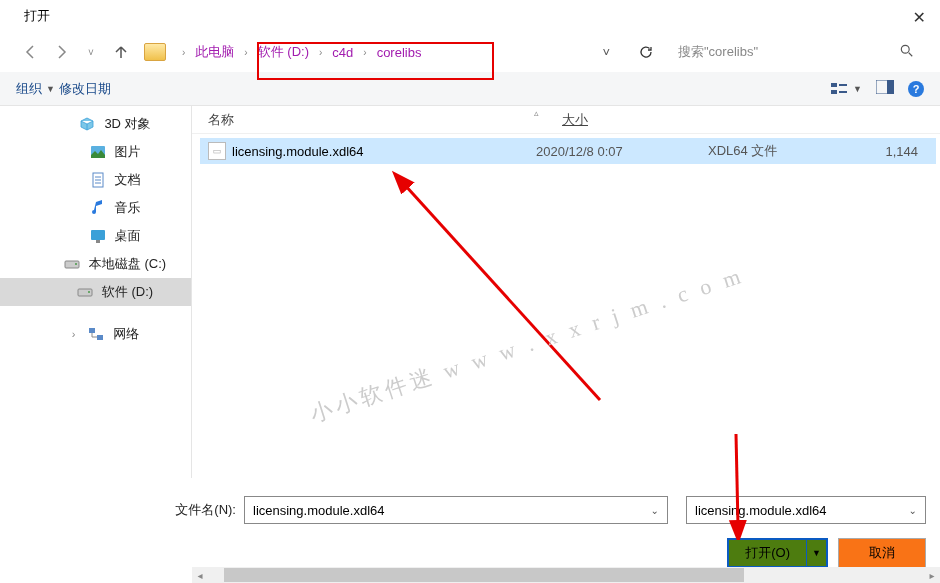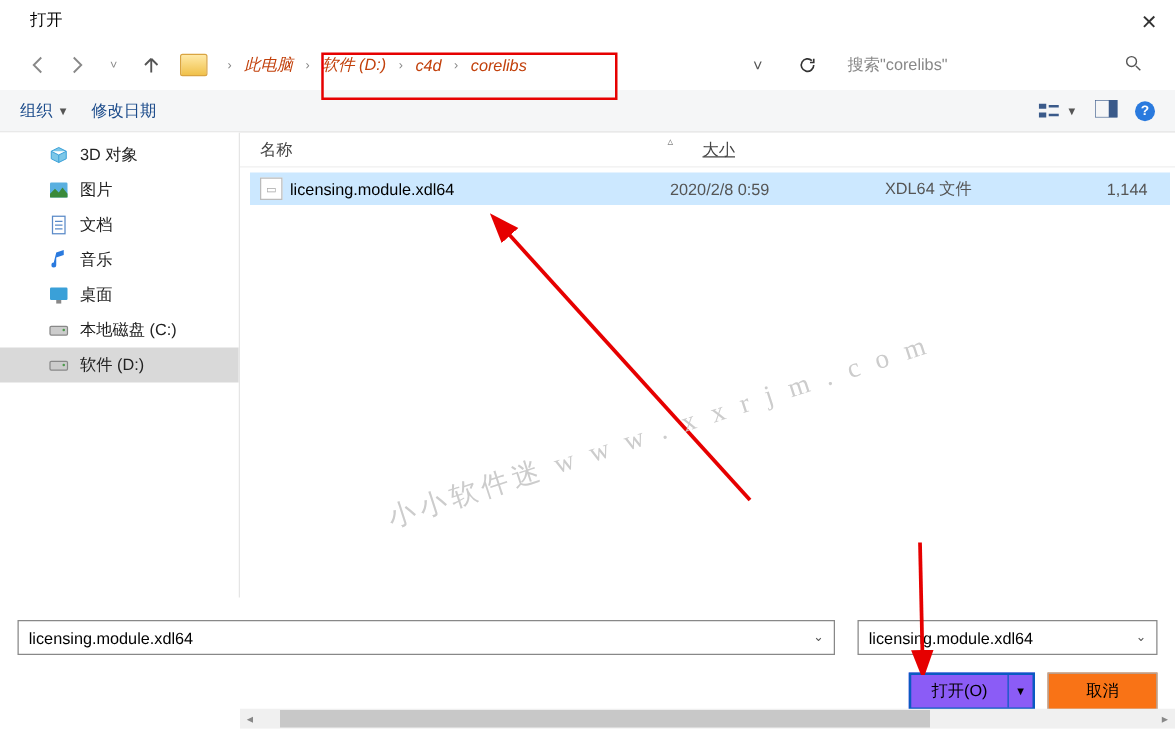--- a/index.html
+++ b/index.html
@@ -8,37 +8,37 @@
 .titlebar { height: 32px; display: flex; align-items: center; padding: 0 24px; position: relative; }
 .titlebar .title { font-size: 13px; color: #000; }
 .titlebar .close { position: absolute; right: 14px; top: 8px; font-size: 16px; color: #333; cursor: default; }
 
 .navbar { height: 40px; display: flex; align-items: center; padding: 0 18px; gap: 4px; }
 .nav-btn { width: 26px; height: 26px; display: flex; align-items: center; justify-content: center; color: #777; }
 .nav-btn svg { width: 16px; height: 16px; }
 .folder-icon { width: 22px; height: 18px; background: linear-gradient(#ffe9a6, #f0c14b); border: 1px solid #d9a441; border-radius: 2px; margin: 0 6px; }
 .breadcrumb { display: flex; align-items: center; gap: 6px; flex: 1; height: 30px; padding: 0 6px; }
 .breadcrumb .sep { color: #888; font-size: 10px; }
-.breadcrumb .crumb { color: #c2410c; padding: 2px 4px; font-style: italic; }
+.breadcrumb .crumb { color: #a21caf; padding: 2px 4px; }
 .breadcrumb .chev { color: #555; margin-left: auto; padding-right: 6px; }
 .red-box1 { position: absolute; border: 2px solid #e60000; left: 257px; top: 42px; width: 237px; height: 38px; pointer-events: none; }
 .refresh { width: 28px; height: 28px; display: flex; align-items: center; justify-content: center; color: #333; margin: 0 6px; }
 .searchbox { width: 252px; height: 30px; border: none; display: flex; align-items: center; padding: 0 8px; color: #888; }
 .searchbox .sicon { margin-left: auto; color: #555; }
 
-.toolbar { height: 34px; background: #f5f6f7; border-bottom: 1px solid #e5e5e5; display: flex; align-items: center; padding: 0 16px; gap: 18px; color: #1a4a8a; }
+.toolbar { height: 34px; background: #f5f6f7; border-bottom: 1px solid #e5e5e5; display: flex; align-items: center; padding: 0 16px; gap: 4px; color: #1a4a8a; }
 .toolbar .titem { display: flex; align-items: center; gap: 4px; }
 .toolbar .spacer { flex: 1; }
 .toolbar .ricons { display: flex; gap: 14px; align-items: center; color: #3a5a8a; }
 .toolbar .drop { font-size: 9px; color: #555; }
 .help-icon { width: 16px; height: 16px; border-radius: 50%; background: #2a7ade; color: #fff; display: flex; align-items: center; justify-content: center; font-size: 11px; font-weight: bold; }
 
 .main { display: flex; height: 372px; }
 .sidebar { width: 192px; border-right: 1px solid #e5e5e5; background: #fff; overflow: hidden; padding-top: 4px; }
-.sidebar .item { display: flex; align-items: center; height: 28px; padding-left: 38px; gap: 8px; color: #222; }
+.sidebar .item { display: flex; align-items: center; height: 28px; padding-left: 38px; gap: 8px; color: #222; justify-content: center; }
 .sidebar .item.selected { background: #d9d9d9; }
 .sidebar .item.network { padding-left: 20px; margin-top: 14px; }
 .sidebar .item.network::before { content: "›"; color: #888; margin-right: 4px; font-size: 11px; }
 .sb-icon { width: 18px; height: 16px; display: flex; align-items: center; justify-content: center; }
 
 .filearea { flex: 1; position: relative; }
 .columns { display: flex; height: 28px; align-items: center; border-bottom: 1px solid #f0f0f0; color: #444; padding-left: 16px; }
 .columns .col { }
 .col-name { width: 320px; }
 .col-date { width: 172px; }
@@ -57,21 +57,21 @@
 .hscrollbar .thumb { height: 14px; background: #c8c8c8; margin-left: 16px; width: 520px; }
 .hscrollbar .arr { width: 16px; text-align: center; color: #888; font-size: 10px; }
 .hscrollbar .spacer2 { flex: 1; }
 
 .footer { padding: 18px 14px 14px 14px; }
 .row1 { display: flex; align-items: center; gap: 8px; margin-bottom: 14px; }
 .row1 .lbl { width: 222px; text-align: right; color: #222; }
 .filename-input { flex: 1; height: 28px; border: 1px solid #888; padding: 0 8px; display: flex; align-items: center; justify-content: space-between; }
 .filter-select { width: 240px; height: 28px; border: 1px solid #888; margin-left: 10px; padding: 0 8px; display: flex; align-items: center; justify-content: space-between; }
 .row2 { display: flex; justify-content: flex-end; gap: 10px; }
-.btn-open { border: 2px solid #0a5ac2; background: #8b5cf6; height: 30px; display: flex; }
+.btn-open { border: 2px solid #0a5ac2; background: #4d7c0f; height: 30px; display: flex; }
 .btn-open .btxt { padding: 0 16px; display: flex; align-items: center; }
 .btn-open .bdrop { border-left: 1px solid #0a5ac2; width: 20px; display: flex; align-items: center; justify-content: center; }
 .btn-cancel { border: 1px solid #aaa; background: #f97316; height: 30px; width: 88px; display: flex; align-items: center; justify-content: center; }
 
 .red-arrow { position: absolute; pointer-events: none; }
 .watermark { position: absolute; left: 300px; top: 330px; color: #ccc; font-size: 22px; transform: rotate(-18deg); letter-spacing: 4px; pointer-events: none; font-family: serif; }
 </style>
 </head>
 <body>
 
@@ -207,47 +207,58 @@
       </div>
     <div class="item selected">
         <span class="sb-icon">
           <svg width="16" height="12" viewBox="0 0 16 12">
             <rect x="1" y="3" width="14" height="7" fill="#ccc" stroke="#888" rx="1"></rect>
             <circle cx="12" cy="6" r="1" fill="#4a9a4a"></circle>
           </svg>
         </span>
         <span>软件 (D:)</span>
       </div>
+    <div class="item network">
+        <span class="sb-icon">
+          <svg width="16" height="14" viewBox="0 0 16 14">
+            <rect x="1" y="1" width="6" height="5" fill="#5a8ac8"></rect>
+            <rect x="9" y="8" width="6" height="5" fill="#5a8ac8"></rect>
+            <path d="M4 6 L4 10 L9 10" stroke="#888" fill="none"></path>
+          </svg>
+        </span>
+        <span>网络</span>
+      </div>
   </div>
 
   <div class="filearea">
     <span class="sort-ind">▵</span>
     <div class="columns">
       <div class="col col-name">名称</div>
       <div class="col col-size">大小</div>
     </div>
     <div class="filerow">
       <div class="ficon">▭</div>
       <div class="fname">licensing.module.xdl64</div>
-      <div class="fdate">2020/2/8 0:59</div>
+      <div class="fdate">2020/12/8 0:07</div>
       <div class="ftype">XDL64 文件</div>
       <div class="fsize">1,144</div>
     </div>
   </div>
 </div>
 
 <div class="hscrollbar">
   <span class="arr">◂</span>
   <div class="thumb"></div>
   <div class="spacer2"></div>
   <span class="arr">▸</span>
 </div>
 
 <div class="footer">
   <div class="row1">
+    <div class="lbl">文件名(N):</div>
     <div class="filename-input">
       <span>licensing.module.xdl64</span>
       <span style="font-size:10px;color:#555">⌄</span>
     </div>
     <div class="filter-select">
       <span>licensing.module.xdl64</span>
       <span style="font-size:10px;color:#555">⌄</span>
     </div>
   </div>
   <div class="row2">

